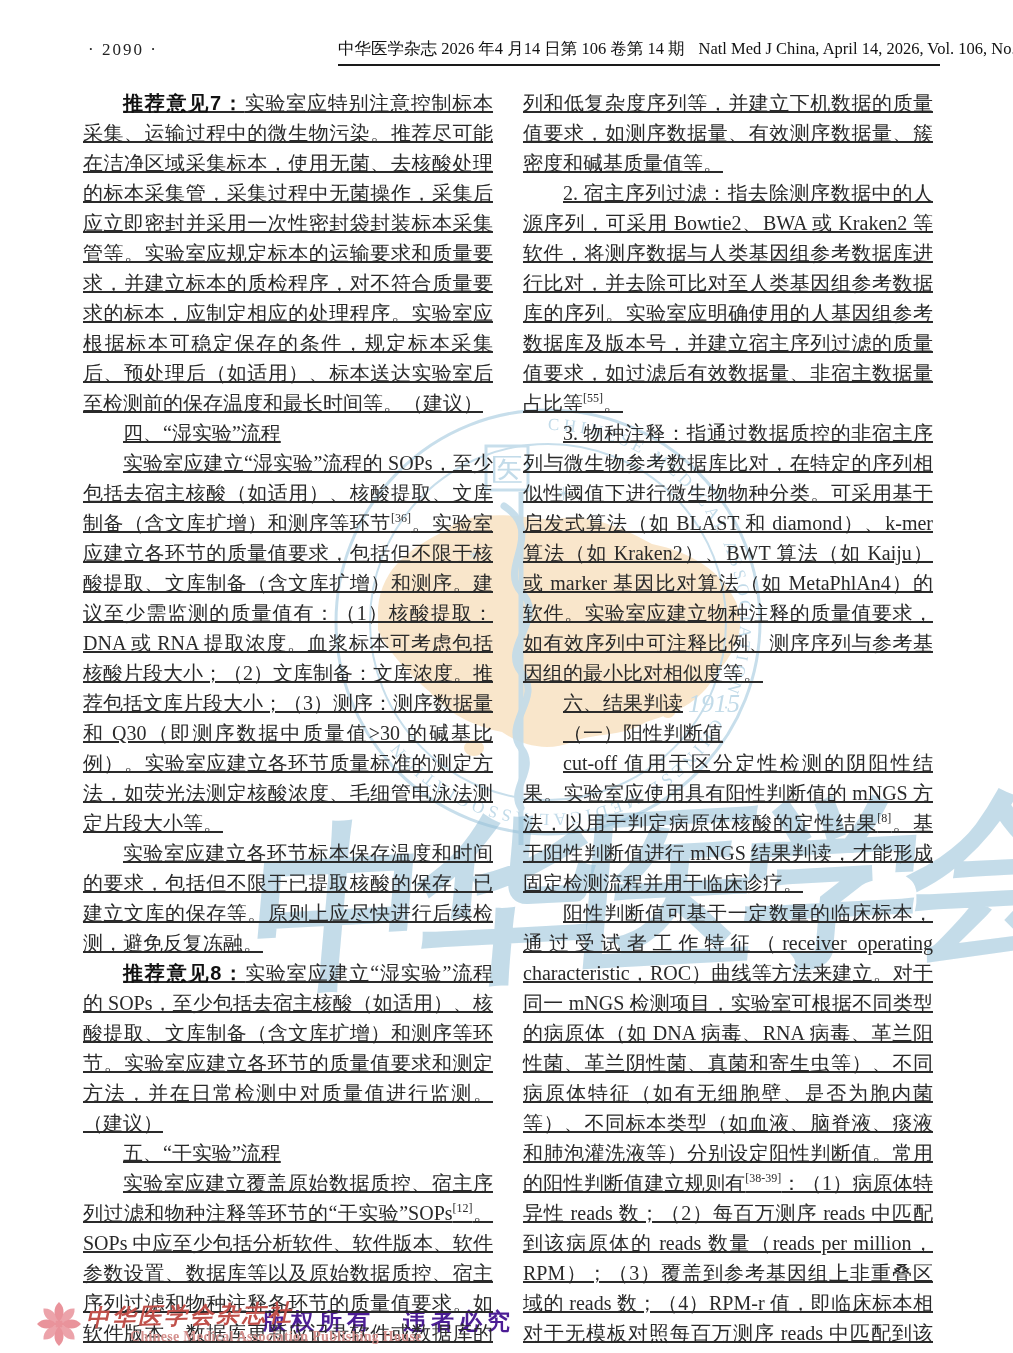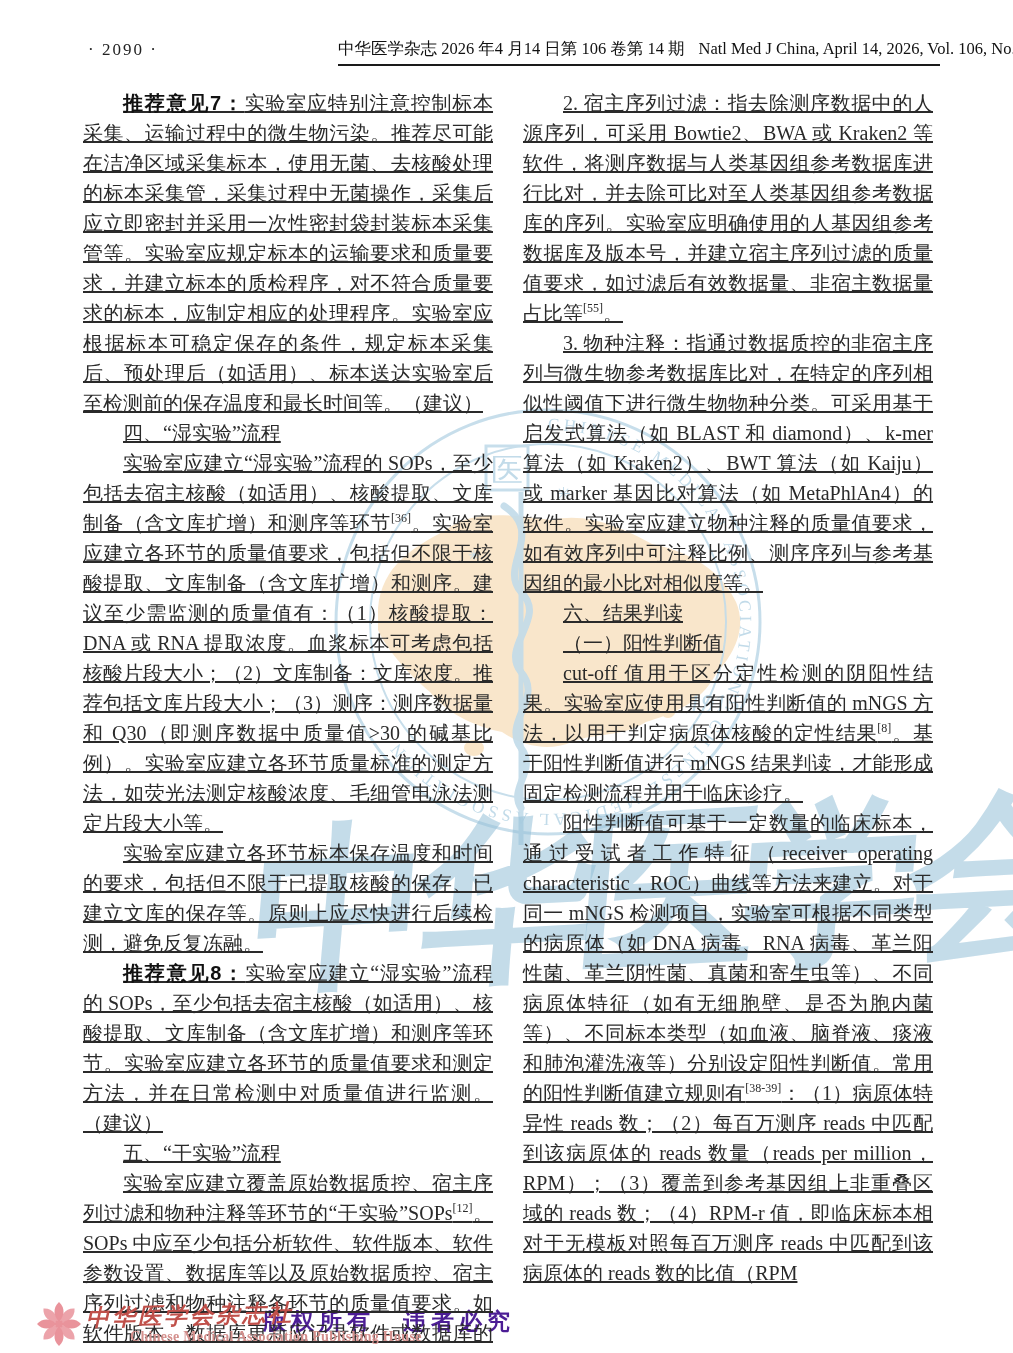--- a/index.html
+++ b/index.html
@@ -81,20 +81,21 @@
   <div class="col colL" id="colL">
       <p><span class="s-lead">推荐意见7：</span><span>实验室应特别注意控制标本采集、运输过程中的微生物污染。推荐尽可能在洁净区域采集标本，使用无菌、去核酸处理的标本采集管，采集过程中无菌操作，采集后应立即密封并采用一次性密封袋封装标本采集管等。实验室应规定标本的运输要求和质量要求，并建立标本的质检程序，对不符合质量要求的标本，应制定相应的处理程序。实验室应根据标本可稳定保存的条件，规定标本采集后、预处理后（如适用）、标本送达实验室后至检测前的保存温度和最长时间等。（建议）</span></p>
       <p><span>四、“湿实验”流程</span></p>
       <p><span>实验室应建立“湿实验”流程的 SOPs，至少包括去宿主核酸（如适用）、核酸提取、文库制备（含文库扩增）和测序等环节</span><span class="s-sup">[36]</span><span>。实验室应建立各环节的质量值要求，包括但不限于核酸提取、文库制备（含文库扩增）和测序。建议至少需监测的质量值有：（1）核酸提取：DNA 或 RNA 提取浓度。血浆标本可考虑包括核酸片段大小；（2）文库制备：文库浓度。推荐包括文库片段大小；（3）测序：测序数据量和 Q30（即测序数据中质量值&gt;30 的碱基比例）。实验室应建立各环节质量标准的测定方法，如荧光法测定核酸浓度、毛细管电泳法测定片段大小等。</span></p>
       <p><span>实验室应建立各环节标本保存温度和时间的要求，包括但不限于已提取核酸的保存、已建立文库的保存等。原则上应尽快进行后续检测，避免反复冻融。</span></p>
       <p><span class="s-lead">推荐意见8：</span><span>实验室应建立“湿实验”流程的 SOPs，至少包括去宿主核酸（如适用）、核酸提取、文库制备（含文库扩增）和测序等环节。实验室应建立各环节的质量值要求和测定方法，并在日常检测中对质量值进行监测。（建议）</span></p>
       <p><span>五、“干实验”流程</span></p>
       <p><span>实验室应建立覆盖原始数据质控、宿主序列过滤和物种注释等环节的“干实验”SOPs</span><span class="s-sup">[12]</span><span>。SOPs 中应至少包括分析软件、软件版本、软件参数设置、数据库等以及原始数据质控、宿主序列过滤和物种注释各环节的质量值要求。如软件版本、数据库更新应记录软件或数据库的版本号或数据库的使用日期。根据“干实验”各环节建议如下。</span></p>
     </div>
   <div class="col colR" id="colR">
+      <p class="noindent"><span>列和低复杂度序列等，并建立下机数据的质量值要求，如测序数据量、有效测序数据量、簇密度和碱基质量值等。</span></p>
       <p><span>2. 宿主序列过滤：指去除测序数据中的人源序列，可采用 Bowtie2、BWA 或 Kraken2 等软件，将测序数据与人类基因组参考数据库进行比对，并去除可比对至人类基因组参考数据库的序列。实验室应明确使用的人基因组参考数据库及版本号，并建立宿主序列过滤的质量值要求，如过滤后有效数据量、非宿主数据量占比等</span><span class="s-sup">[55]</span><span>。</span></p>
       <p><span>3. 物种注释：指通过数据质控的非宿主序列与微生物参考数据库比对，在特定的序列相似性阈值下进行微生物物种分类。可采用基于启发式算法（如 BLAST 和 diamond）、k-mer 算法（如 Kraken2）、BWT 算法（如 Kaiju）或 marker 基因比对算法（如 MetaPhlAn4）的软件。实验室应建立物种注释的质量值要求，如有效序列中可注释比例、测序序列与参考基因组的最小比对相似度等。</span></p>
       <p><span>六、结果判读</span></p>
       <p><span>（一）阳性判断值</span></p>
       <p><span>cut-off 值用于区分定性检测的阴阳性结果。实验室应使用具有阳性判断值的 mNGS 方法，以用于判定病原体核酸的定性结果</span><span class="s-sup">[8]</span><span>。基于阳性判断值进行 mNGS 结果判读，才能形成固定检测流程并用于临床诊疗。</span></p>
       <p><span>阳性判断值可基于一定数量的临床标本，通过受试者工作特征（receiver operating characteristic，ROC）曲线等方法来建立。对于同一 mNGS 检测项目，实验室可根据不同类型的病原体（如 DNA 病毒、RNA 病毒、革兰阳性菌、革兰阴性菌、真菌和寄生虫等）、不同病原体特征（如有无细胞壁、是否为胞内菌等）、不同标本类型（如血液、脑脊液、痰液和肺泡灌洗液等）分别设定阳性判断值。常用的阳性判断值建立规则有</span><span class="s-sup">[38-39]</span><span>：（1）病原体特异性 reads 数；（2）每百万测序 reads 中匹配到该病原体的 reads 数量（reads per million，RPM）；（3）覆盖到参考基因组上非重叠区域的 reads 数；（4）RPM-r 值，即临床标本相对于无模板对照每百万测序 reads 中匹配到该病原体的 reads 数的比值（RPM</span></p>
     </div>
 
   <svg class="logo" width="46" height="52" viewBox="0 0 46 52">
     <g fill="#e9939b">

